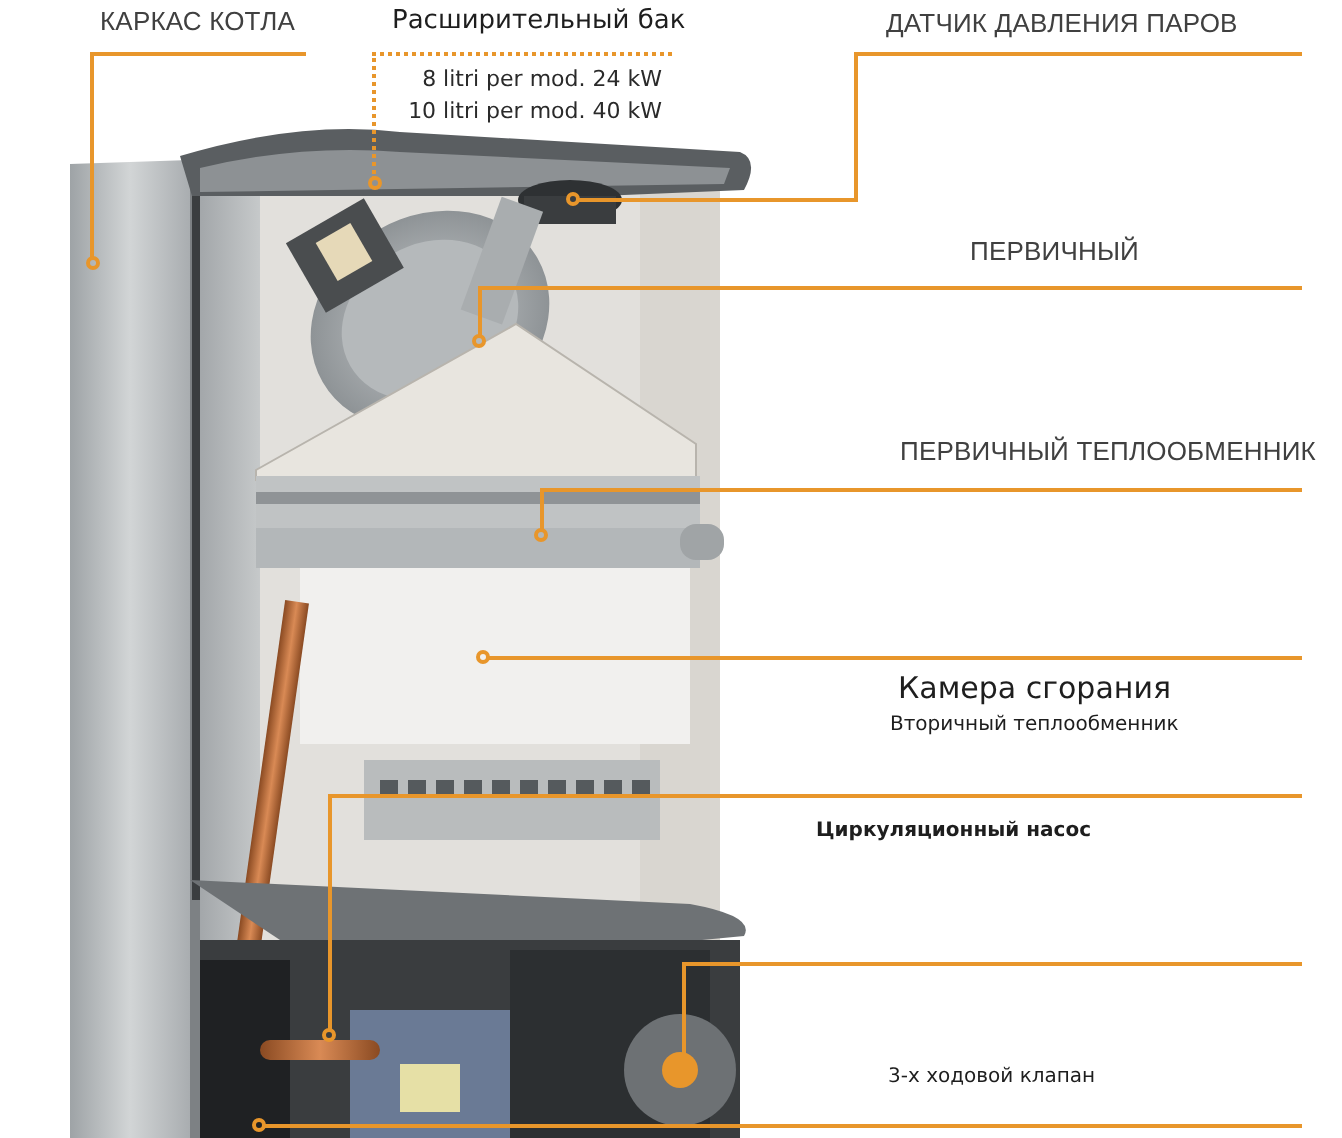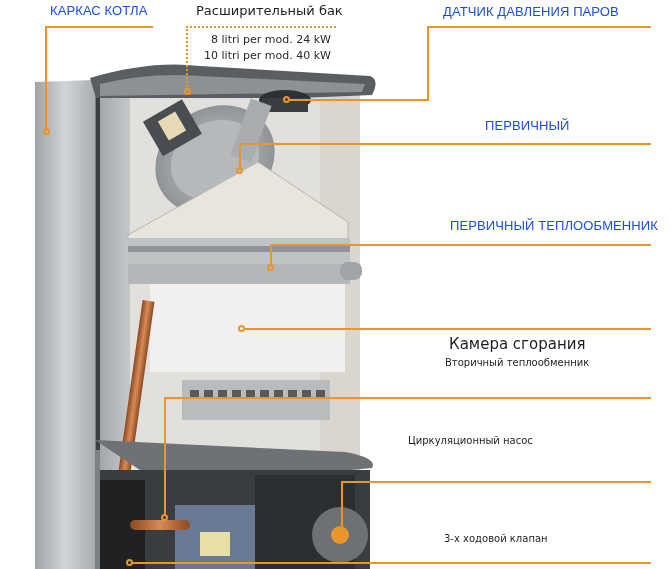--- a/index.html
+++ b/index.html
@@ -1,19 +1,19 @@
 <!DOCTYPE html>
 <html><head>
 <meta charset="utf-8">
 <style>
   html, body { margin:0; padding:0; }
   body { width:671px; height:569px; position:relative; overflow:hidden; background:#ffffff;
          font-family:"DejaVu Sans", sans-serif; color:#1a1a1a; }
   .abs { position:absolute; }
-  .lbl-caps { font-family:"Liberation Sans", sans-serif; font-size:13px; letter-spacing:0.1px; color:#1d4ed8; white-space:nowrap; }
+  .lbl-caps { font-family:"Liberation Sans", sans-serif; font-size:13px; letter-spacing:0.1px; color:#404040; white-space:nowrap; }
   .lbl-mixed { font-family:"DejaVu Sans", sans-serif; font-size:10px; color:#1e1e1e; white-space:nowrap; }
   .lbl-big { font-family:"DejaVu Sans", sans-serif; font-size:15px; color:#1e1e1e; white-space:nowrap; }
   .spec { font-family:"DejaVu Sans", sans-serif; font-size:11px; color:#2a2a2a; text-align:right; line-height:16px; white-space:nowrap; }
   .hline { position:absolute; height:2px; }
   .vline { position:absolute; width:2px; }
   .dot { position:absolute; width:7px; height:7px; border-radius:50%; border:2px solid; box-sizing:border-box; background:transparent; }
   svg { position:absolute; left:0; top:0; }
 </style>
 </head>
 <body>
@@ -141,14 +141,14 @@
 
 <div class="abs lbl-caps" style="left:50px;top:3px;">КАРКАС КОТЛА</div>
 <div class="abs lbl-mixed" style="left:196px;top:3px;font-size:13px;text-align:right;">Расширительный бак</div>
 <div class="abs spec" style="right:340px;top:32px;">8 litri per mod. 24 kW</div>
 <div class="abs spec" style="right:340px;top:48px;">10 litri per mod. 40 kW</div>
 <div class="abs lbl-caps" style="left:443px;top:4px;">ДАТЧИК ДАВЛЕНИЯ ПАРОВ</div>
 <div class="abs lbl-caps" style="left:485px;top:118px;">ПЕРВИЧНЫЙ</div>
 <div class="abs lbl-caps" style="left:450px;top:218px;">ПЕРВИЧНЫЙ ТЕПЛООБМЕННИК</div>
 <div class="abs lbl-big" style="left:449px;top:287px;margin-top:48px;">Камера сгорания</div>
 <div class="abs lbl-mixed" style="left:445px;top:357px;">Вторичный теплообменник</div>
-<div class="abs lbl-mixed" style="left:408px;top:435px;">Циркуляционный насос</div>
+<div class="abs lbl-mixed" style="left:408px;top:410px;font-weight:bold;">Циркуляционный насос</div>
 <div class="abs lbl-mixed" style="left:444px;top:533px;">3-х ходовой клапан</div>
 
 </body></html>

